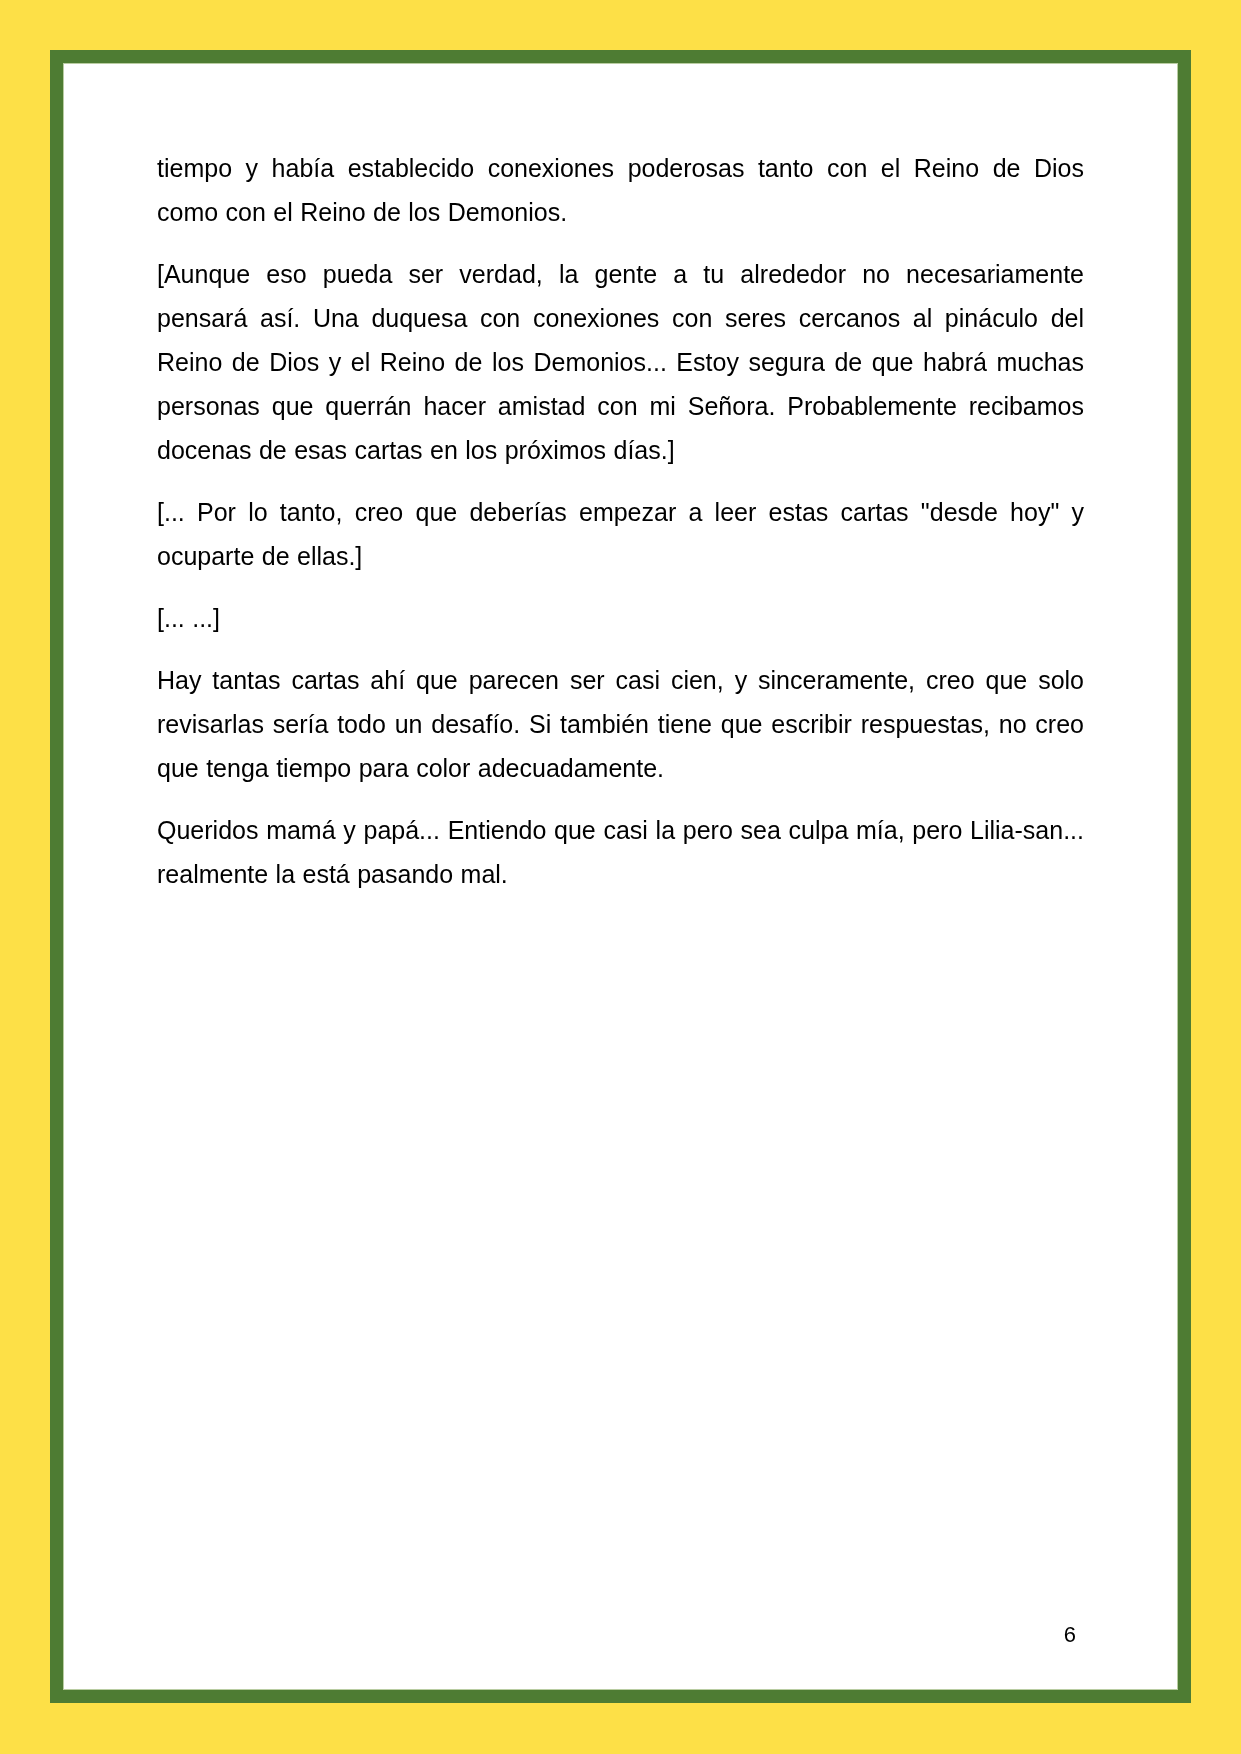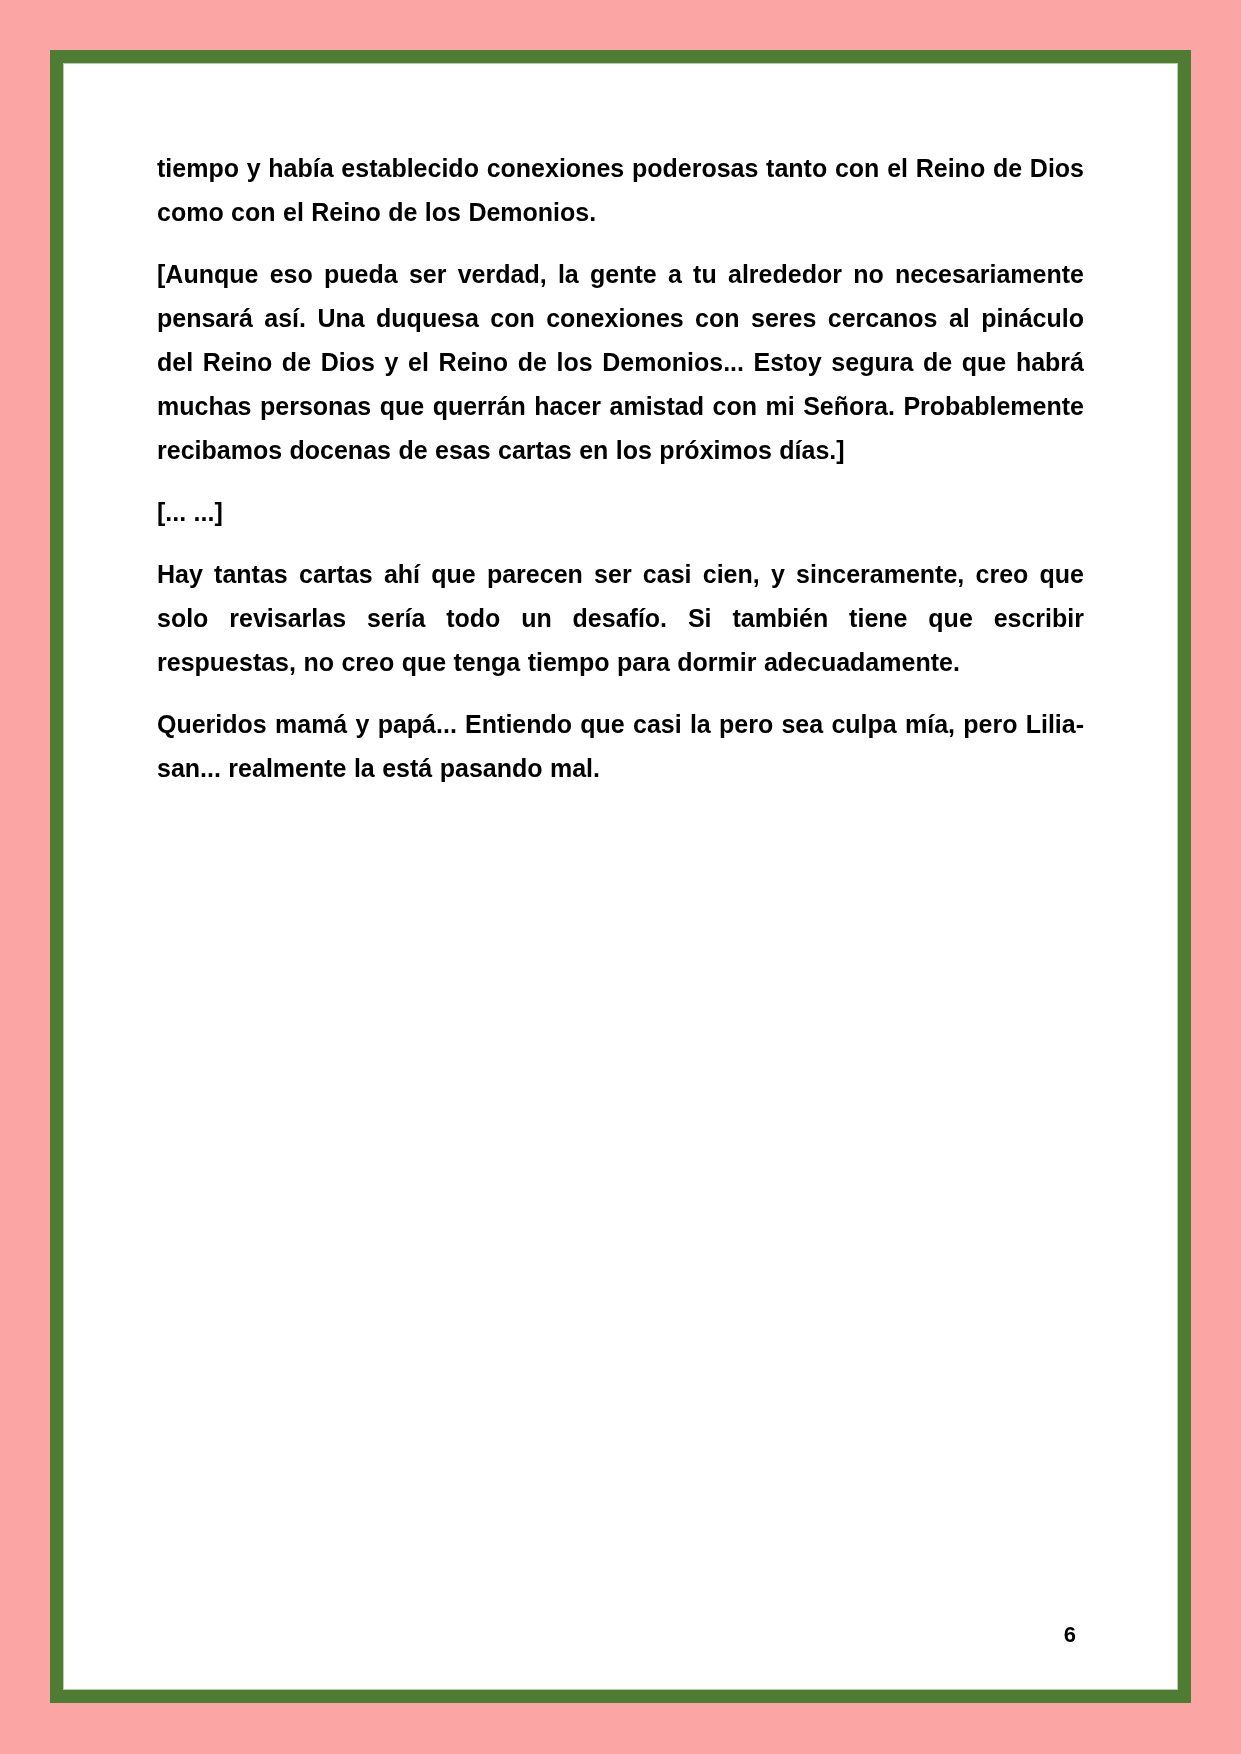--- a/index.html
+++ b/index.html
@@ -5,23 +5,22 @@
   * { margin: 0; padding: 0; box-sizing: border-box; }
   html, body {
     width: 1241px;
     background: #ffffff;
     font-family: "Liberation Sans", sans-serif;
   }
   .page {
     position: relative;
     width: 1241px;
     height: 1754px;
-    background: #fca5a5;
+    background: #fde047;
     overflow: hidden;
-    font-weight: bold;
   }
   .page-frame {
     position: absolute;
     left: 50px;
     top: 50px;
     width: 1141px;
     height: 1653px;
     border: 13px solid #4e7c33;
     background: #ffffff;
   }
@@ -59,20 +58,21 @@
 </head>
 <body>
 
 <div class="page">
   <div class="page-frame">
     <div class="page-frame-inner-edge"></div>
 
     <div class="content">
       <p>tiempo y había establecido conexiones poderosas tanto con el Reino de Dios como con el Reino de los Demonios.</p>
       <p>[Aunque eso pueda ser verdad, la gente a tu alrededor no necesariamente pensará así. Una duquesa con conexiones con seres cercanos al pináculo del Reino de Dios y el Reino de los Demonios... Estoy segura de que habrá muchas personas que querrán hacer amistad con mi Señora. Probablemente recibamos docenas de esas cartas en los próximos días.]</p>
+      <p>[... Por lo tanto, creo que deberías empezar a leer estas cartas "desde hoy" y ocuparte de ellas.]</p>
       <p>[... ...]</p>
-      <p>Hay tantas cartas ahí que parecen ser casi cien, y sinceramente, creo que solo revisarlas sería todo un desafío. Si también tiene que escribir respuestas, no creo que tenga tiempo para dormir adecuadamente.</p>
+      <p>Hay tantas cartas ahí que parecen ser casi cien, y sinceramente, creo que solo revisarlas sería todo un desafío. Si también tiene que escribir respuestas, no creo que tenga tiempo para color adecuadamente.</p>
       <p>Queridos mamá y papá... Entiendo que casi la pero sea culpa mía, pero Lilia-san... realmente la está pasando mal.</p>
     </div>
 
     <div class="page-number">6</div>
   </div>
 </div>
 
 </body></html>

